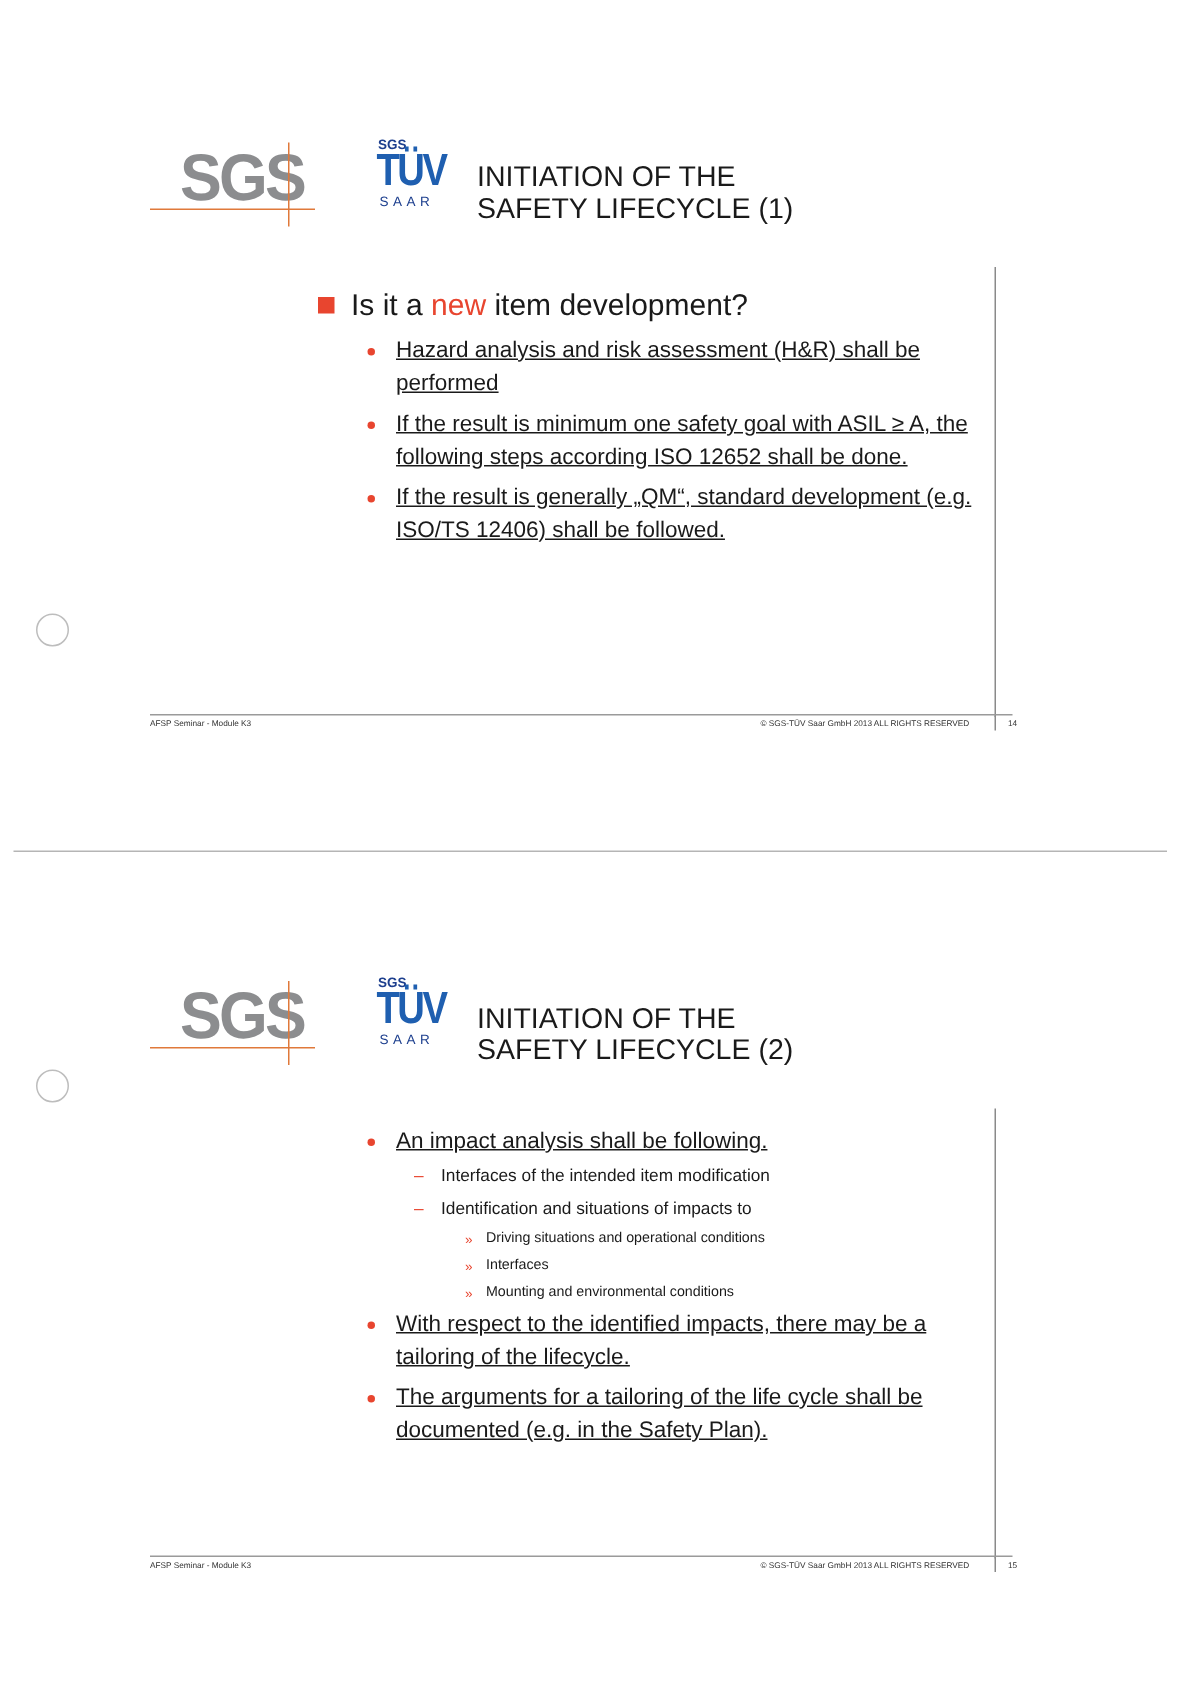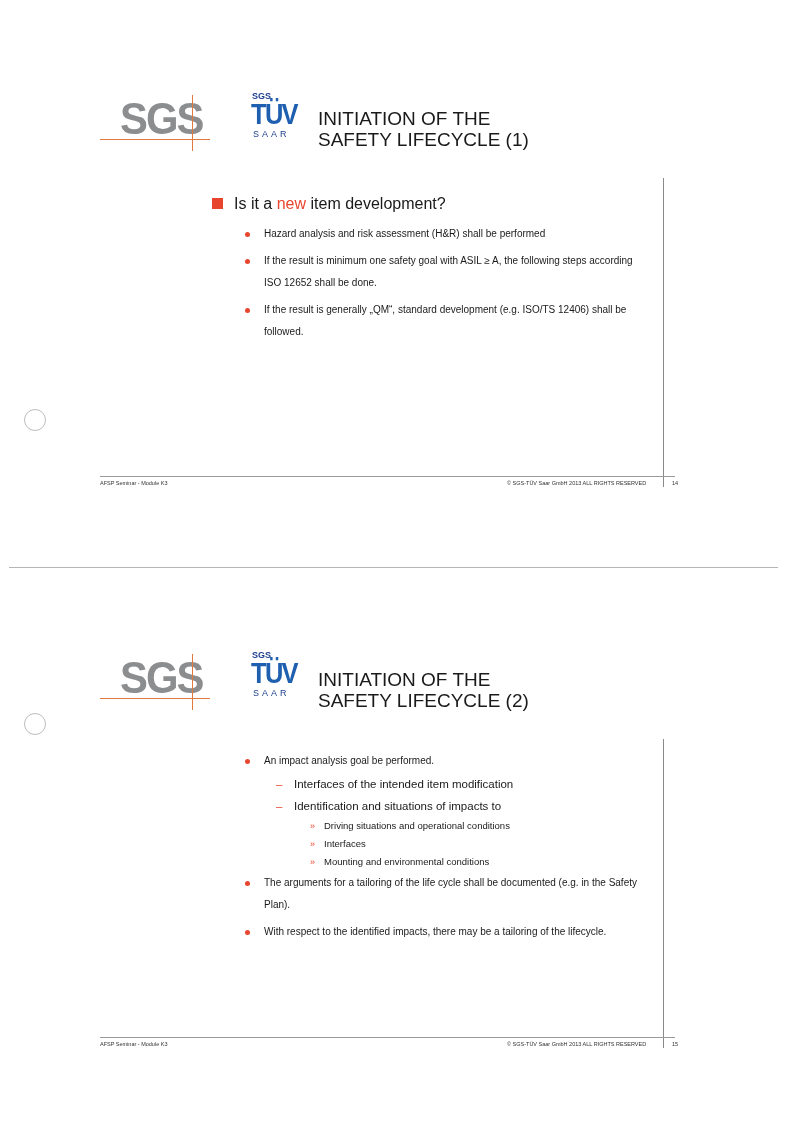--- a/index.html
+++ b/index.html
@@ -26,24 +26,24 @@
     .tuv-logo .sgs-small { position:absolute; left:1px; top:0; font-size:9px; font-weight:bold; color:#1d3f8e; letter-spacing:0px; }
     .tuv-logo .tuv { position:absolute; left:0; top:8px; font-size:30px; font-weight:bold; color:#1f5fb0; letter-spacing:-2px; line-height:30px; transform:scaleX(0.85); transform-origin:left; }
     .tuv-logo .saar { position:absolute; left:2px; top:38px; font-size:9px; color:#1d3f8e; letter-spacing:3px; }
 
     .slide-title {
       position:absolute; left:318px; font-size:19px; line-height:21px; color:#1a1a1a;
       white-space:pre-line;
     }
 
     .content { position:absolute; left:212px; width:440px; }
-    .l1 { position:relative; font-size:16px; line-height:22px; padding-left:22px; margin-bottom:8px; }
+    .l1 { position:relative; font-size:20px; line-height:22px; padding-left:22px; margin-bottom:8px; }
     .l1 .sq { position:absolute; left:0; top:5px; width:11px; height:11px; background:#e8452f; }
     .accent { color:#e8452f; }
-    .l2 { position:relative; font-size:10px; line-height:22px; padding-left:52px; margin-bottom:5px; }
+    .l2 { position:relative; font-size:15px; line-height:22px; padding-left:52px; margin-bottom:5px;text-decoration:underline; }
     .l2 .dot { position:absolute; left:33px; top:9px; width:5px; height:5px; border-radius:50%; background:#e8452f; }
     .l3 { position:relative; font-size:11.5px; line-height:16px; padding-left:82px; margin-bottom:6px; }
     .l3 .dash { position:absolute; left:64px; top:0; color:#e8452f; }
     .l4 { position:relative; font-size:9.5px; line-height:12px; padding-left:112px; margin-bottom:6px; }
     .l4 .chev { position:absolute; left:98px; top:0; color:#e8452f; font-size:9px; }
 
     .vrule { position:absolute; left:663px; width:1px; background:#8a8a8a; }
     .footer-rule { position:absolute; left:100px; width:575px; height:1px; background:#9a9a9a; }
     .footer-left { position:absolute; left:100px; font-size:5.5px; color:#333; }
     .footer-right { position:absolute; left:507px; font-size:5.5px; color:#333; }
@@ -113,21 +113,21 @@
     <span class="sgs-small">SGS</span>
     <span class="tuv">TÜV</span>
     <span class="saar">SAAR</span>
   </div>
   <div class="slide-title" style="top:107px;">INITIATION OF THE
 SAFETY LIFECYCLE (2)</div>
 
   <div class="content" style="top:188px;">
     <div class="l2" style="margin-bottom:4px;">
       <span class="dot"></span>
-      <span>An impact analysis goal be performed.</span>
+      <span>An impact analysis shall be following.</span>
     </div>
     <div class="l3">
       <span class="dash">–</span>
       <span>Interfaces of the intended item modification</span>
     </div>
     <div class="l3">
       <span class="dash">–</span>
       <span>Identification and situations of impacts to</span>
     </div>
     <div class="l4">
@@ -137,25 +137,25 @@
     <div class="l4">
       <span class="chev">»</span>
       <span>Interfaces</span>
     </div>
     <div class="l4" style="margin-bottom:4px;">
       <span class="chev">»</span>
       <span>Mounting and environmental conditions</span>
     </div>
     <div class="l2">
       <span class="dot"></span>
-      <span>The arguments for a tailoring of the life cycle shall be documented (e.g. in the Safety Plan).</span>
+      <span>With respect to the identified impacts, there may be a tailoring of the lifecycle.</span>
     </div>
     <div class="l2">
       <span class="dot"></span>
-      <span>With respect to the identified impacts, there may be a tailoring of the lifecycle.</span>
+      <span>The arguments for a tailoring of the life cycle shall be documented (e.g. in the Safety Plan).</span>
     </div>
   </div>
 
   <div class="vrule" style="top:177px; height:300px;"></div>
   <div class="footer-rule" style="top:475px;"></div>
   <div class="footer-tick" style="top:476px;"></div>
   <div class="footer-left" style="top:479px;">AFSP Seminar - Module K3</div>
   <div class="footer-right" style="top:479px;">© SGS-TÜV Saar GmbH 2013 ALL RIGHTS RESERVED</div>
   <div class="footer-num" style="top:479px;">15</div>
 </div>

